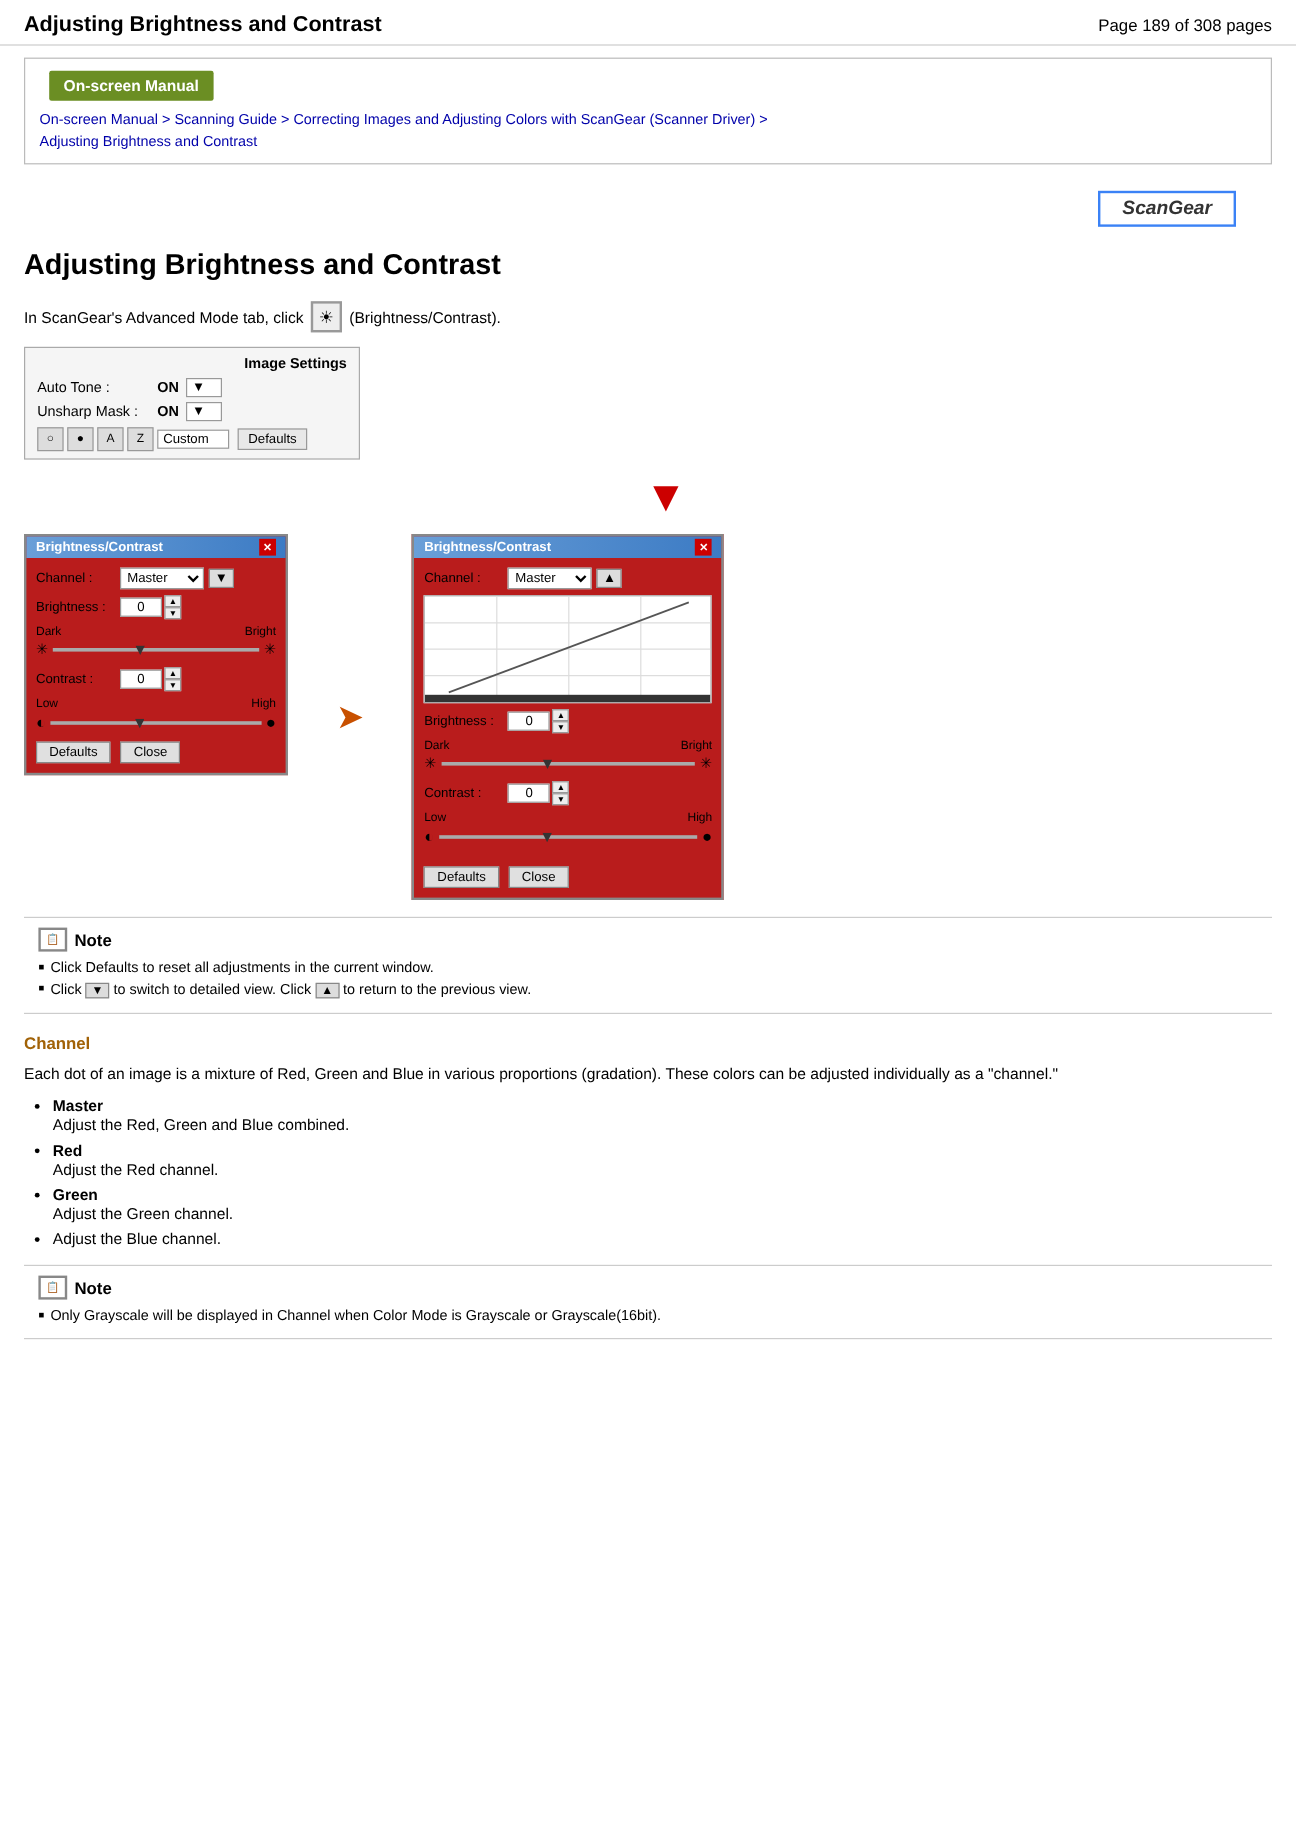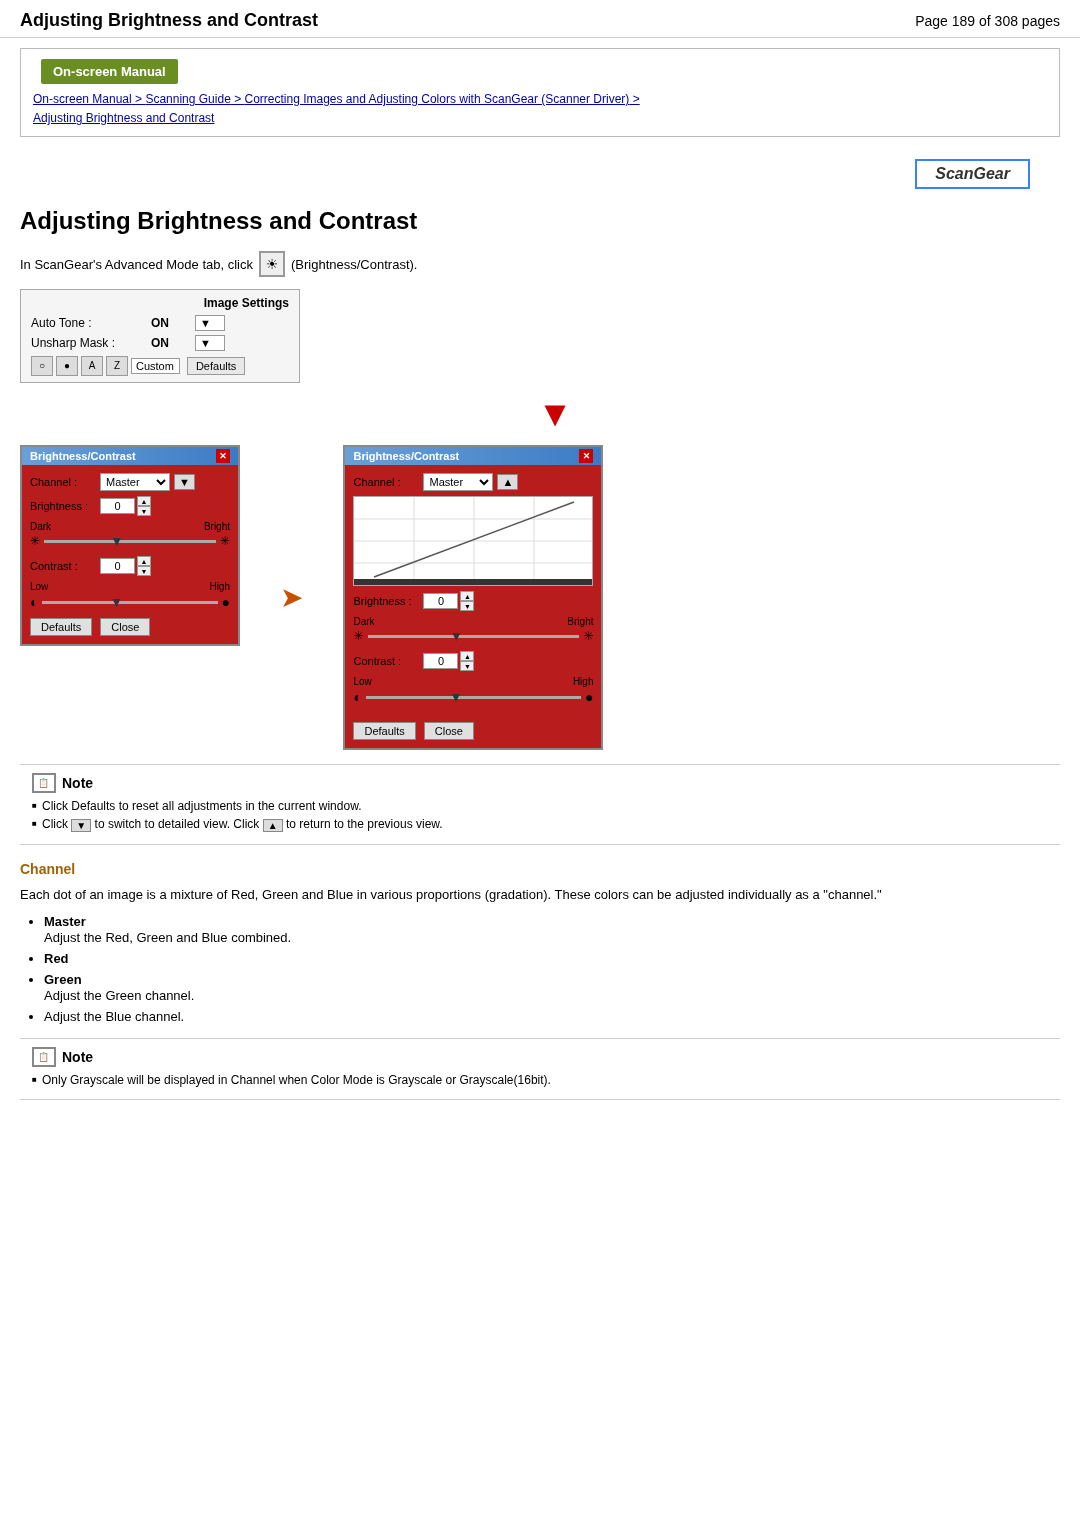--- a/index.html
+++ b/index.html
@@ -94,21 +94,20 @@
     .img-settings-title {
       font-weight: bold;
       font-size: 12px;
       margin-bottom: 5px;
       text-align: right;
     }
     .settings-row {
       display: flex;
       align-items: center;
       margin-bottom: 4px;
-      gap: 20px;
     }
     .settings-label {
       width: 100px;
       font-size: 12px;
     }
     .settings-value {
       font-weight: bold;
       font-size: 12px;
       margin-right: 6px;
     }
@@ -132,21 +131,21 @@
       height: 20px;
       border: 1px solid #999;
       background: #ddd;
       text-align: center;
       line-height: 18px;
       font-size: 10px;
     }
     .custom-dropdown {
       border: 1px solid #999;
       background: #fff;
-      padding: 1px 5px 1px 4px;
+      padding: 1px 16px 1px 4px;
       font-size: 11px;
       position: relative;
       display: inline-block;
     }
     .defaults-btn {
       border: 1px solid #999;
       background: #e8e8e8;
       padding: 2px 8px;
       font-size: 11px;
       cursor: pointer;
@@ -375,21 +374,21 @@
 
 <div class="page-header">
   <span class="page-title-top">Adjusting Brightness and Contrast</span>
   <span class="page-number">Page 189 of 308 pages</span>
 </div>
 
 <div style="margin:10px 20px 0 20px; border:1px solid #bbb;">
   <div>
     <span class="onscreen-banner">On-screen Manual</span>
   </div>
-  <div class="breadcrumb" style="padding:6px 12px 8px 12px;text-decoration:underline;">
+  <div class="breadcrumb" style="padding:6px 12px 8px 12px;">
     <a href="#">On-screen Manual</a>
     &gt;
     <a href="#">Scanning Guide</a>
     &gt;
     <a href="#">Correcting Images and Adjusting Colors with ScanGear (Scanner Driver)</a>
     &gt;<br>
     <span>Adjusting Brightness and Contrast</span>
   </div>
 </div>
 
@@ -586,20 +585,21 @@
   <div>
     <div class="section-heading">Channel</div>
     <p class="body-text">Each dot of an image is a mixture of Red, Green and Blue in various proportions (gradation). These colors can be adjusted individually as a "channel."</p>
     <ul class="channel-list">
       <li>
         <div class="channel-term">Master</div>
         <div class="channel-def">Adjust the Red, Green and Blue combined.</div>
       </li>
       <li>
         <div class="channel-term">Red</div>
+        <div class="channel-def">Adjust the Red channel.</div>
       </li>
       <li>
         <div class="channel-term">Green</div>
         <div class="channel-def">Adjust the Green channel.</div>
       </li>
       <li>
         <div class="channel-def">Adjust the Blue channel.</div>
       </li>
     </ul>
   </div>

